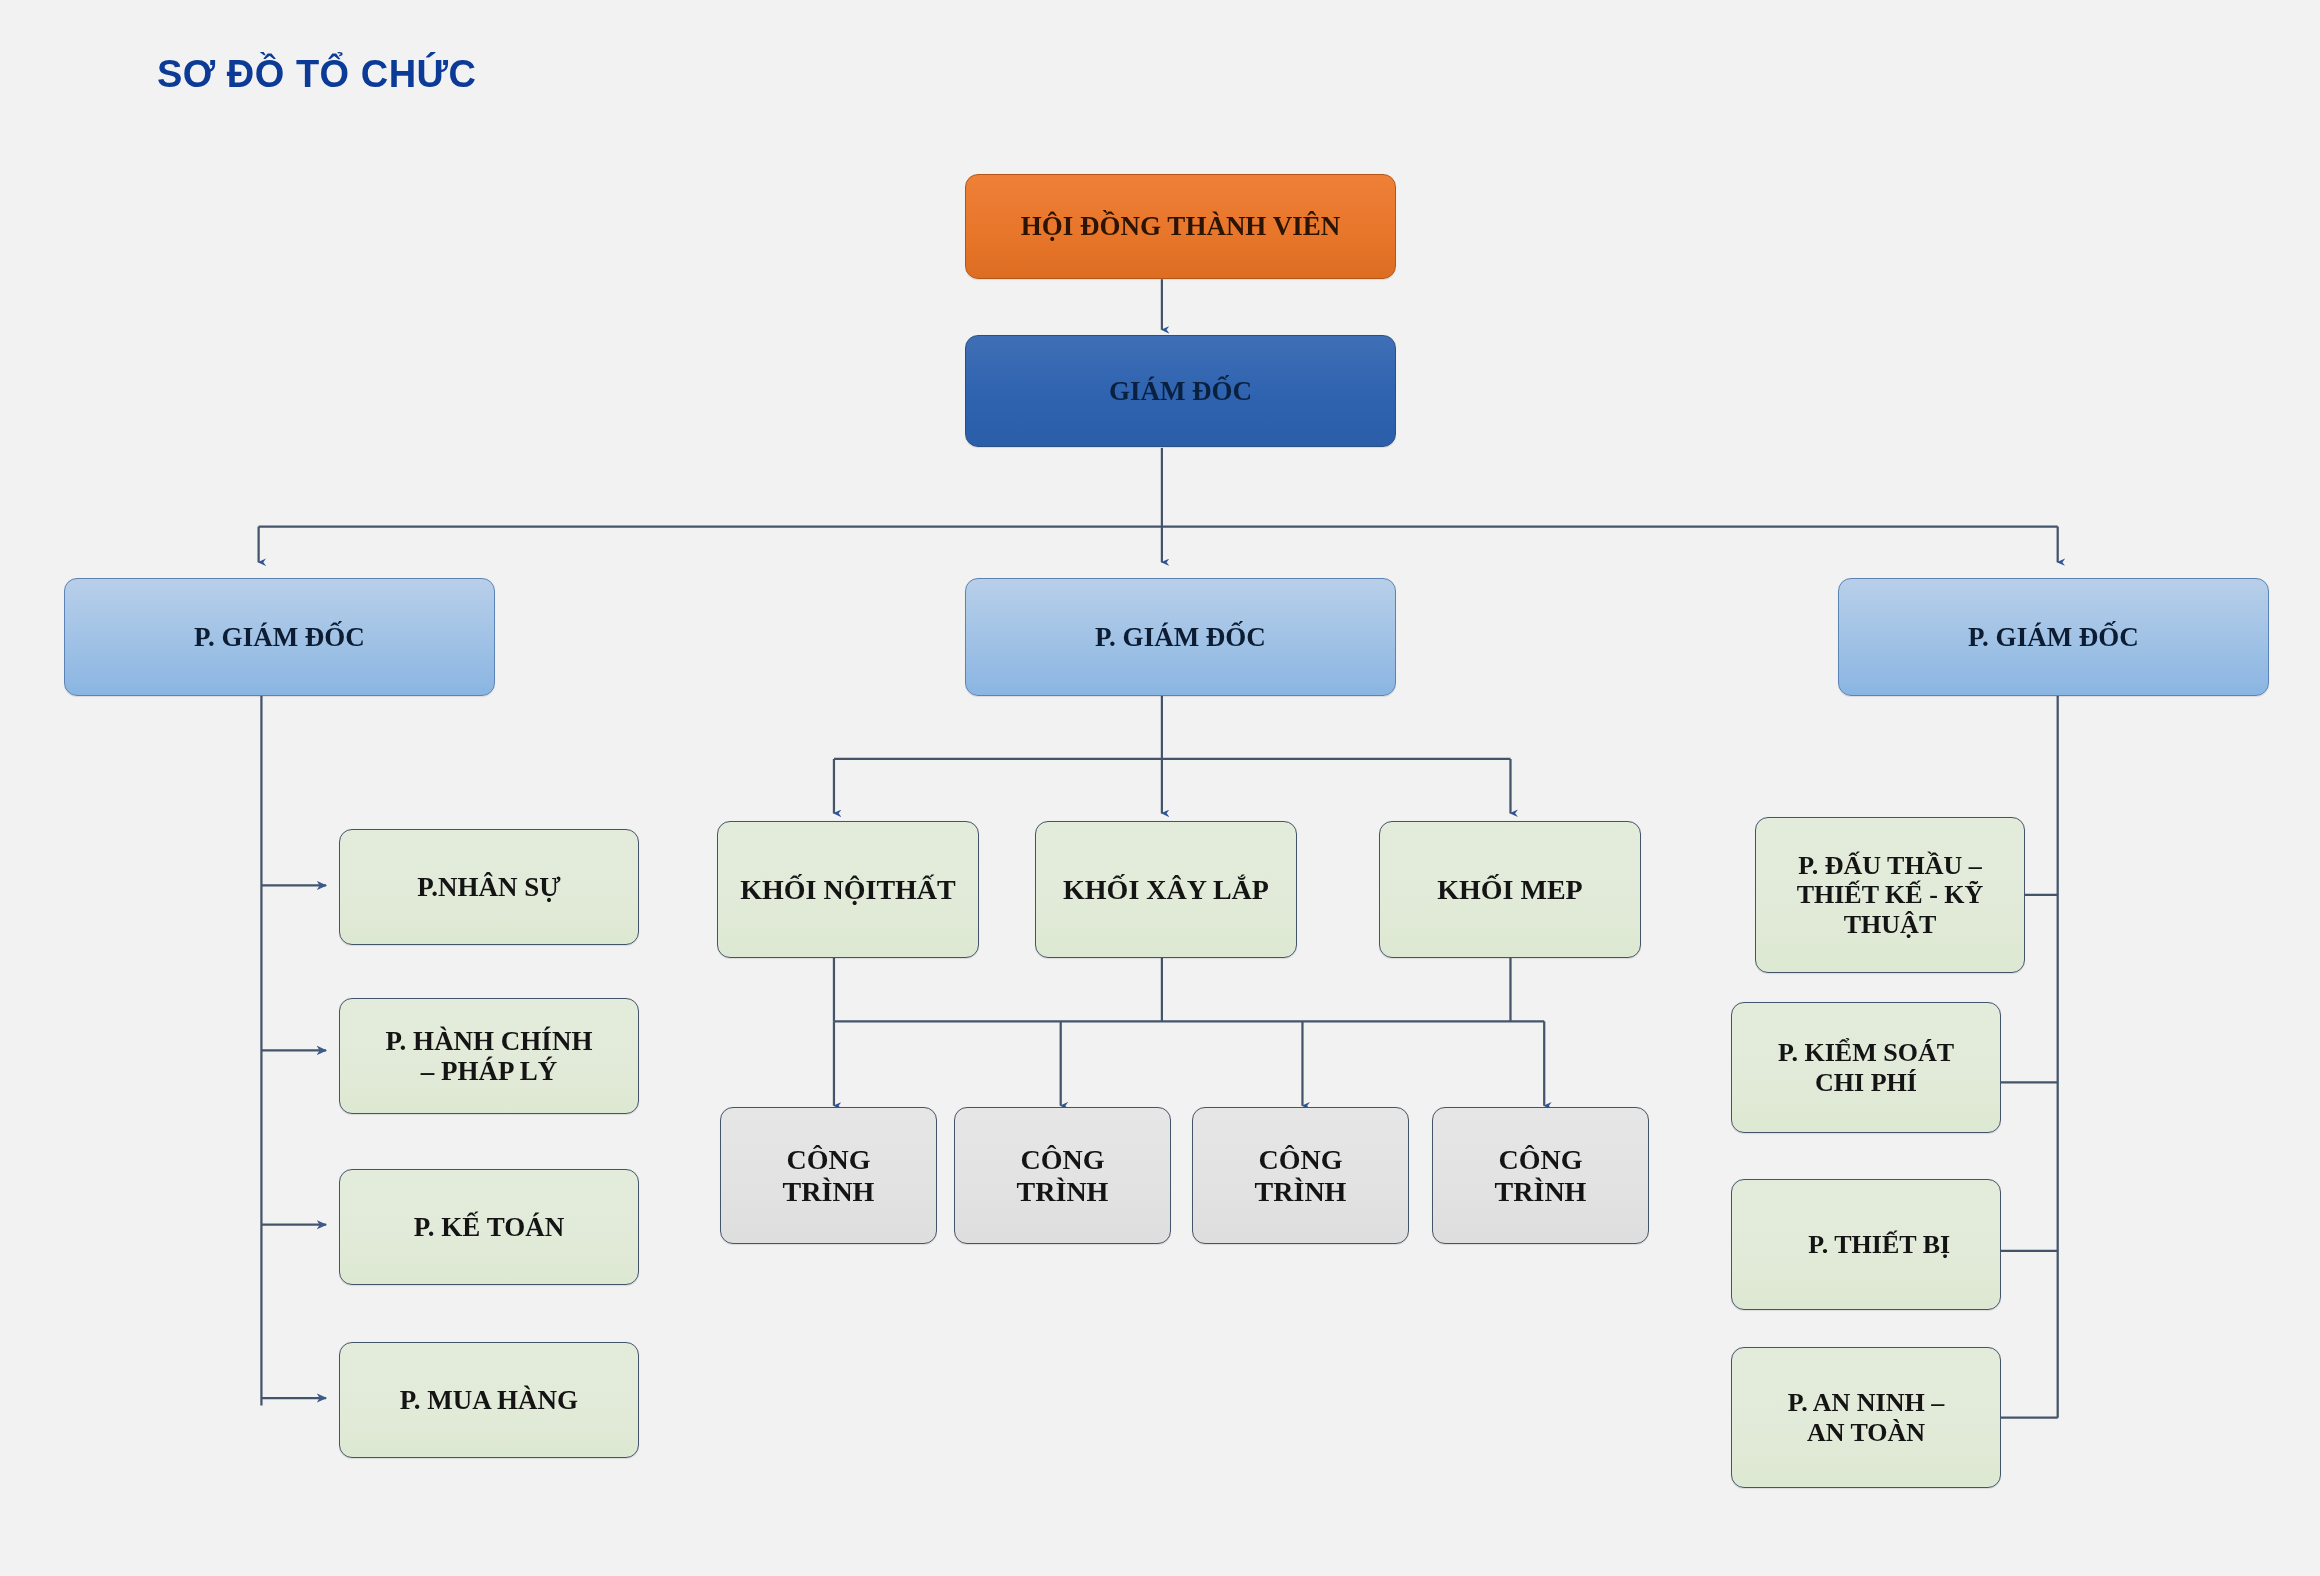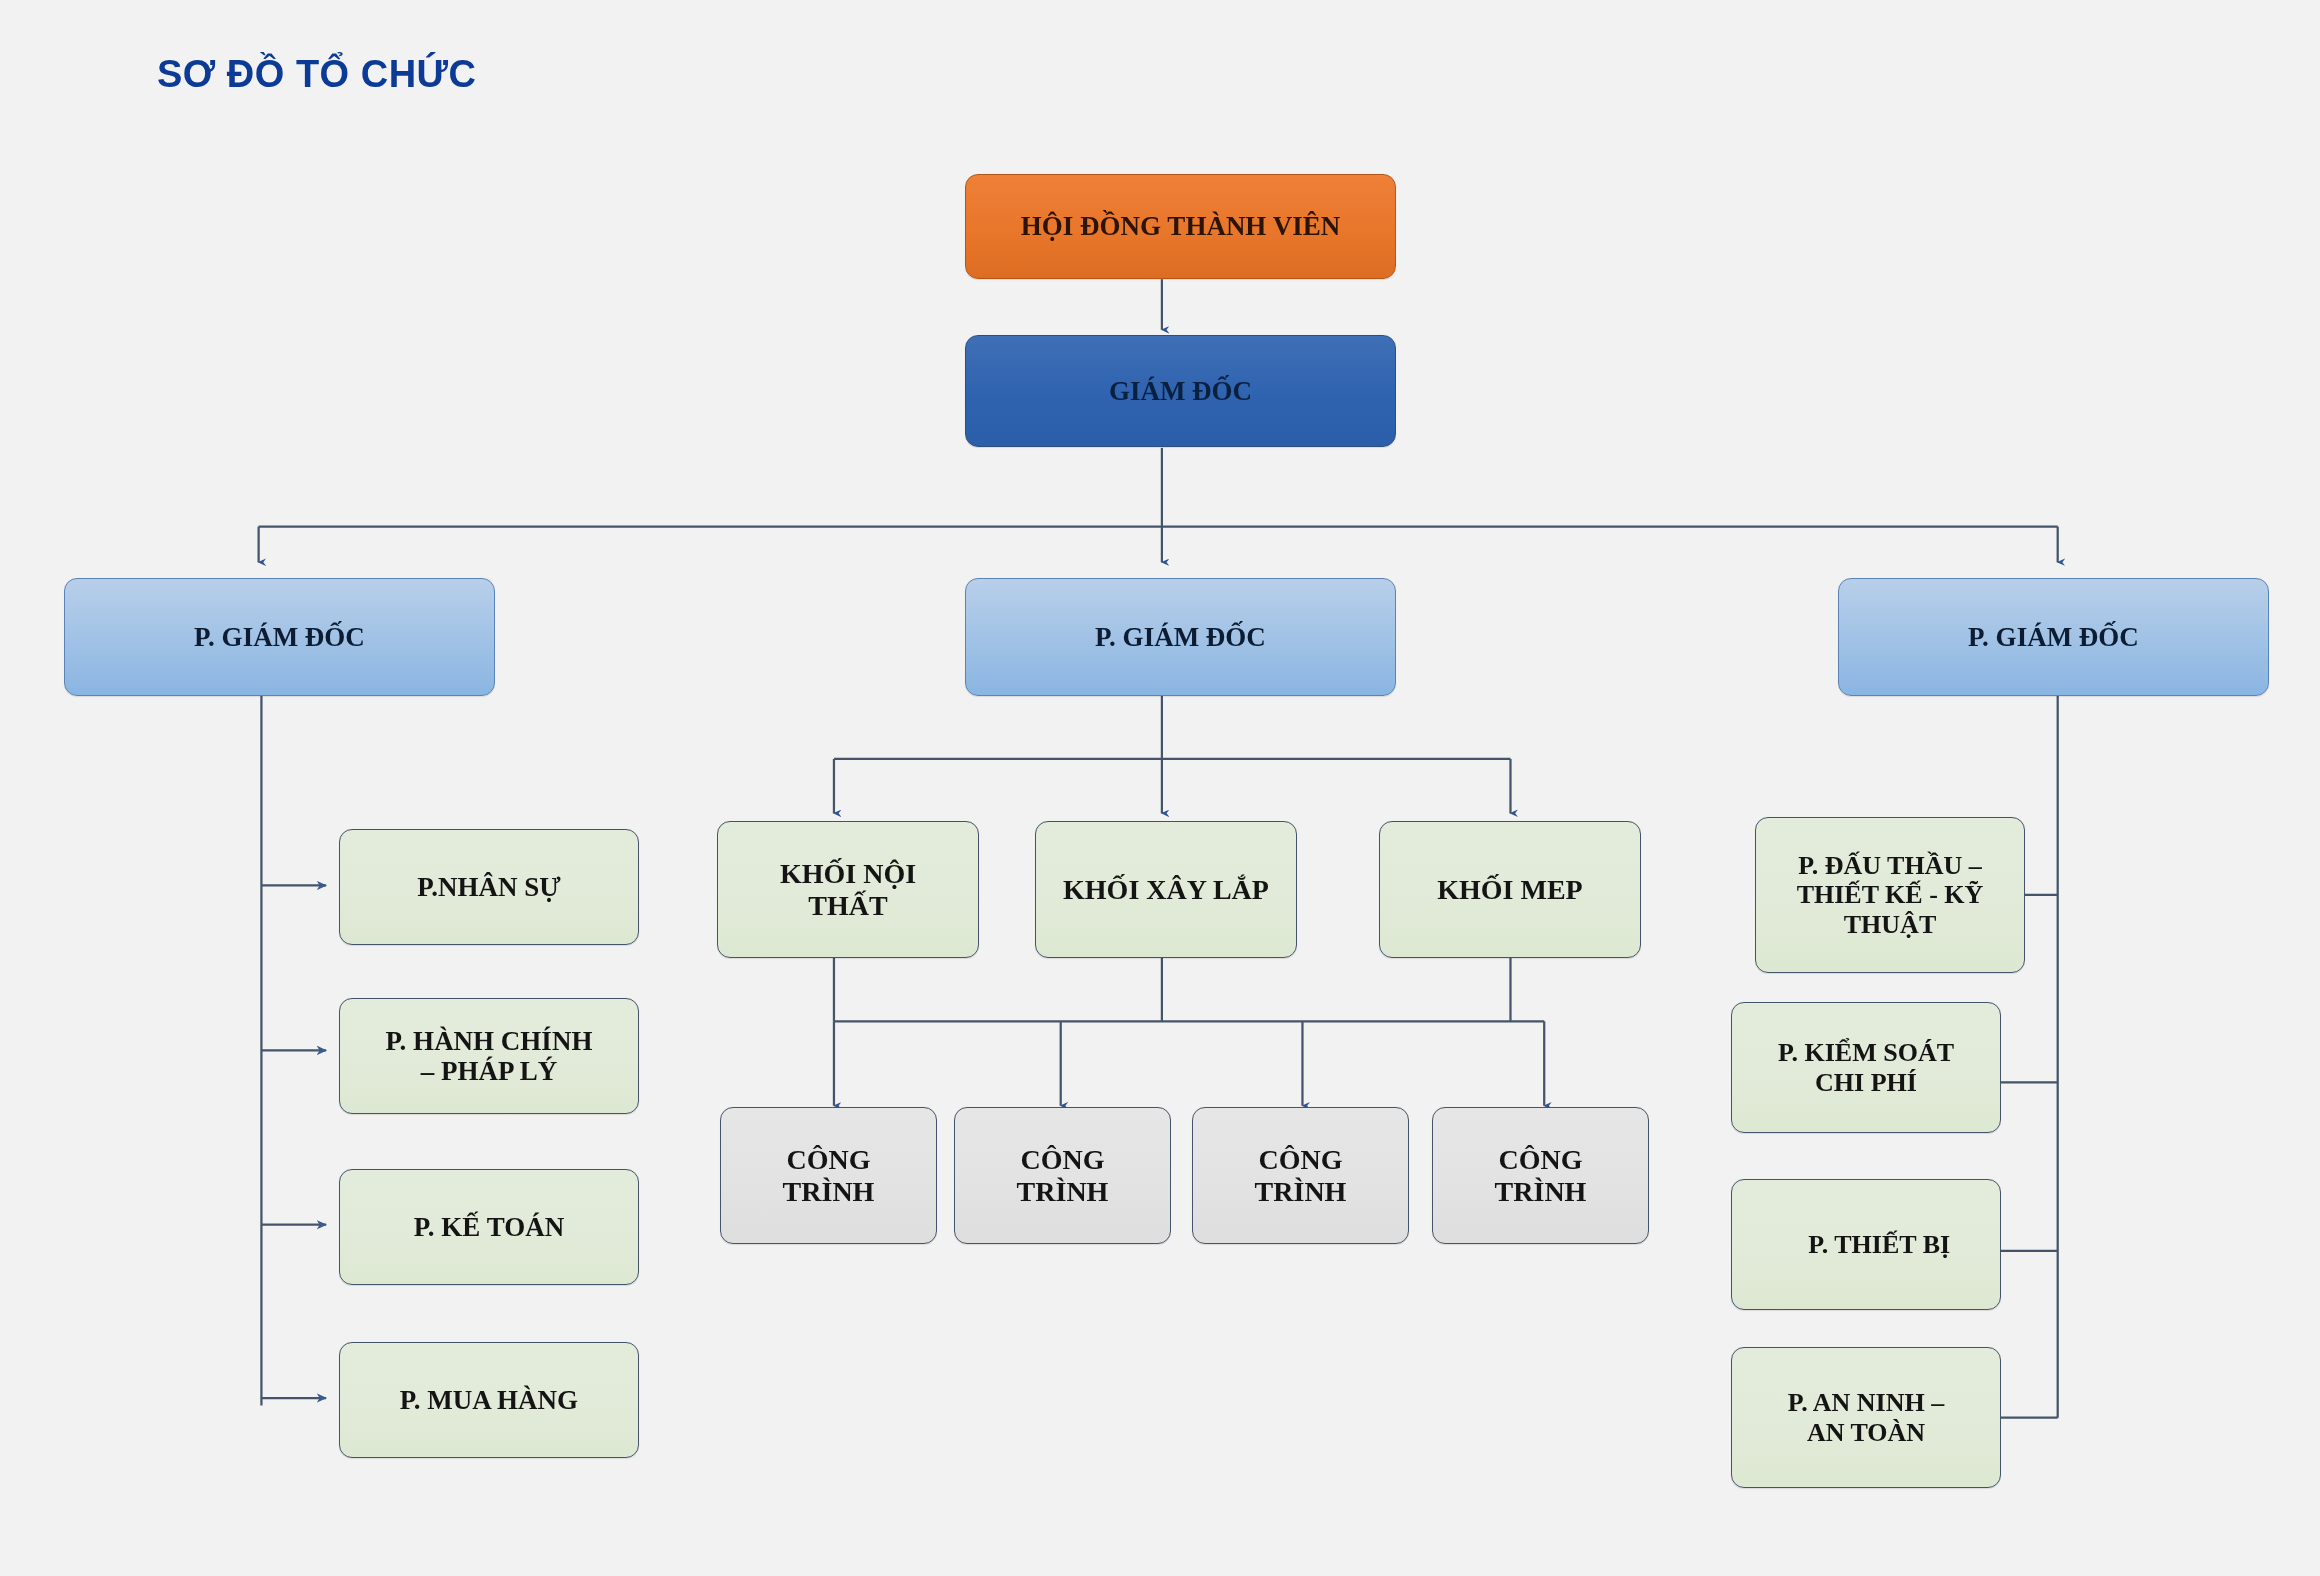--- a/index.html
+++ b/index.html
@@ -177,21 +177,21 @@
   </div>
 
   <div class="node node-green" style="left:339px; top:1169px; width:300px; height:116px; font-size:27px;">
     <span>P. KẾ TOÁN</span>
   </div>
 
   <div class="node node-green" style="left:339px; top:1342px; width:300px; height:116px; font-size:27px;">
     <span>P. MUA HÀNG</span>
   </div>
 
-  <div class="node node-green" style="left:717px; top:821px; width:262px; height:137px; font-size:28px; flex-direction:column;">
+  <div class="node node-green" style="left:717px; top:821px; width:262px; height:137px; font-size:28px; ">
     <span>KHỐI NỘI</span>
     <span>THẤT</span>
   </div>
 
   <div class="node node-green" style="left:1035px; top:821px; width:262px; height:137px; font-size:28px;">
     <span>KHỐI XÂY LẮP</span>
   </div>
 
   <div class="node node-green" style="left:1379px; top:821px; width:262px; height:137px; font-size:28px;">
     <span>KHỐI MEP</span>

